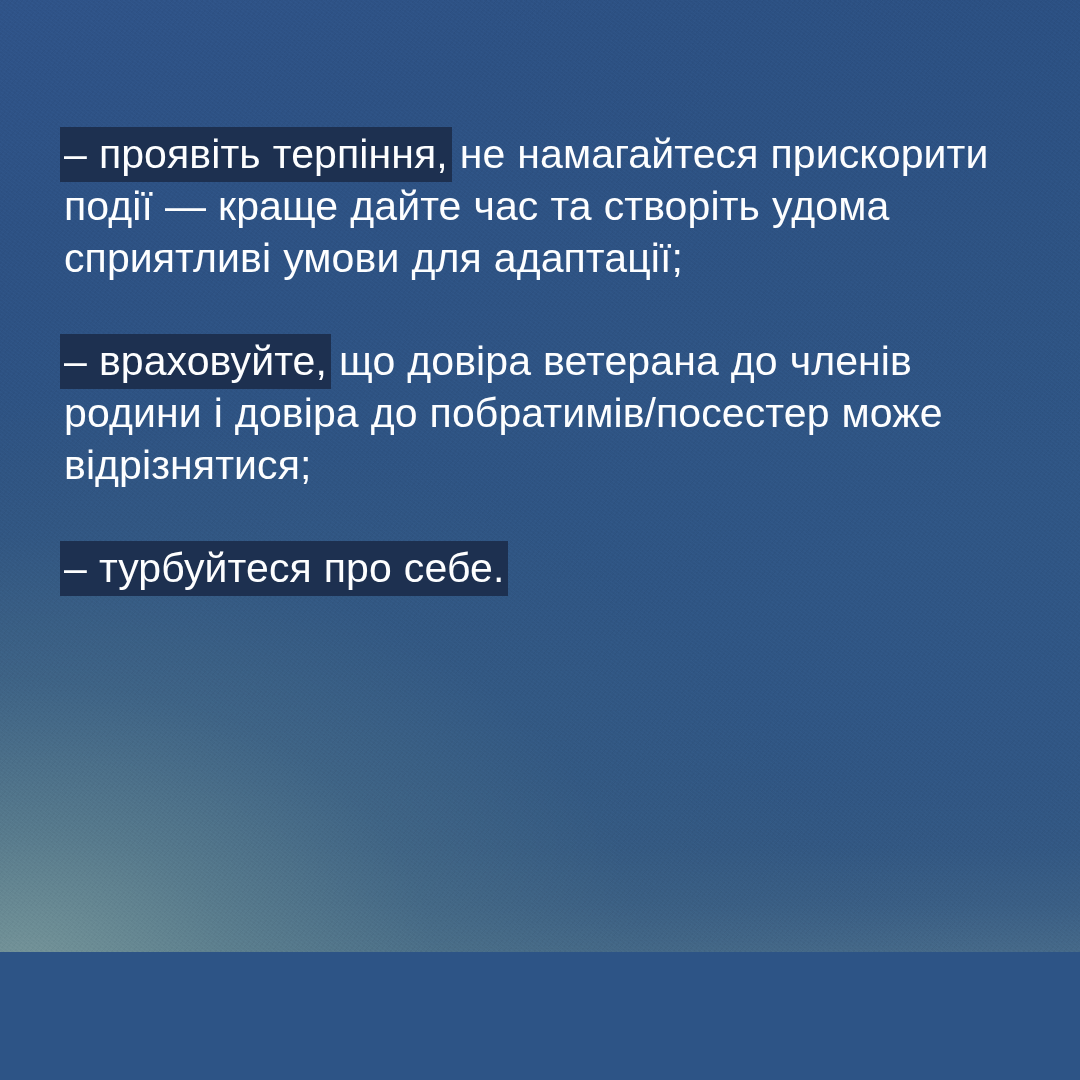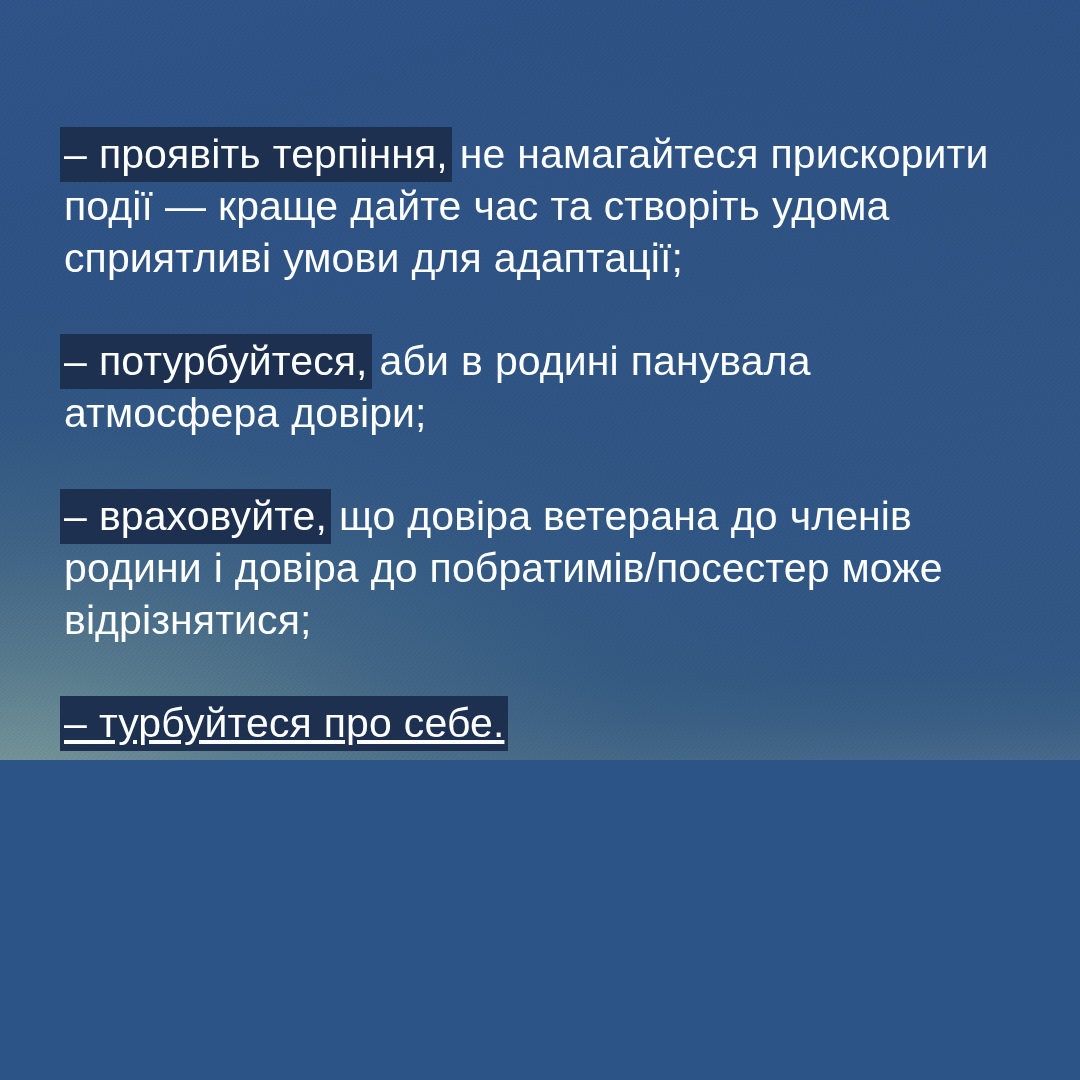--- a/index.html
+++ b/index.html
@@ -12,21 +12,21 @@
   }
 
   body {
     font-family: "Liberation Sans", "DejaVu Sans", sans-serif;
     background: #2d5486;
   }
 
   #card {
     position: relative;
     width: 1080px;
-    height: 760px;
+    height: 952px;
     box-sizing: border-box;
     overflow: hidden;
     background: #2d5486;
   }
 
   
   .bg-layer {
     position: absolute;
     inset: 0;
     pointer-events: none;
@@ -96,21 +96,20 @@
     line-height: 52px;
     color: #fdfeff;
     letter-spacing: 0.1px;
     word-spacing: 0.5px;
     margin: 0 0 51px 0;
     text-rendering: optimizeLegibility;
   }
 
   .para:last-child {
     margin-bottom: 0;
-    text-decoration: underline;
   }
 
   .hl {
     background-color: #1d3050;
     box-shadow:
        4px 0 0 #1d3050,
       -4px 0 0 #1d3050,
        0 5px 0 #1d3050,
        0 -4px 0 #1d3050,
        4px 5px 0 #1d3050,
@@ -131,23 +130,20 @@
   <div class="bg-layer bg-wash-bottom"></div>
   <div class="bg-layer bg-wash-left"></div>
   <div class="bg-layer bg-noise"></div>
 
   <div id="content">
 
     <p class="para">
       <span class="hl">– проявіть терпіння,</span><span> не намагайтеся прискорити події — краще дайте час та створіть удома сприятливі умови для адаптації;</span>
     </p>
 
-    <p class="para">
-      <span class="hl">– потурбуйтеся,</span><span> аби в родині панувала атмосфера довіри;</span>
-    </p>
 
     <p class="para">
       <span class="hl">– враховуйте,</span><span> що довіра ветерана до членів родини і довіра до побратимів/посестер може відрізнятися;</span>
     </p>
 
 
     <p class="para">
       <span class="hl">– турбуйтеся про себе.</span><span></span>
     </p>
 

